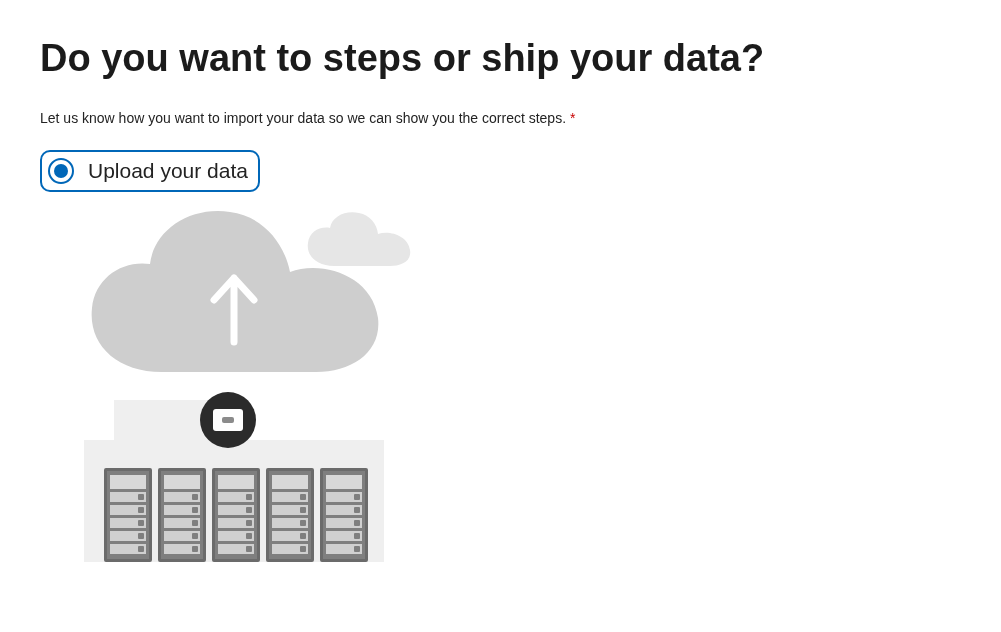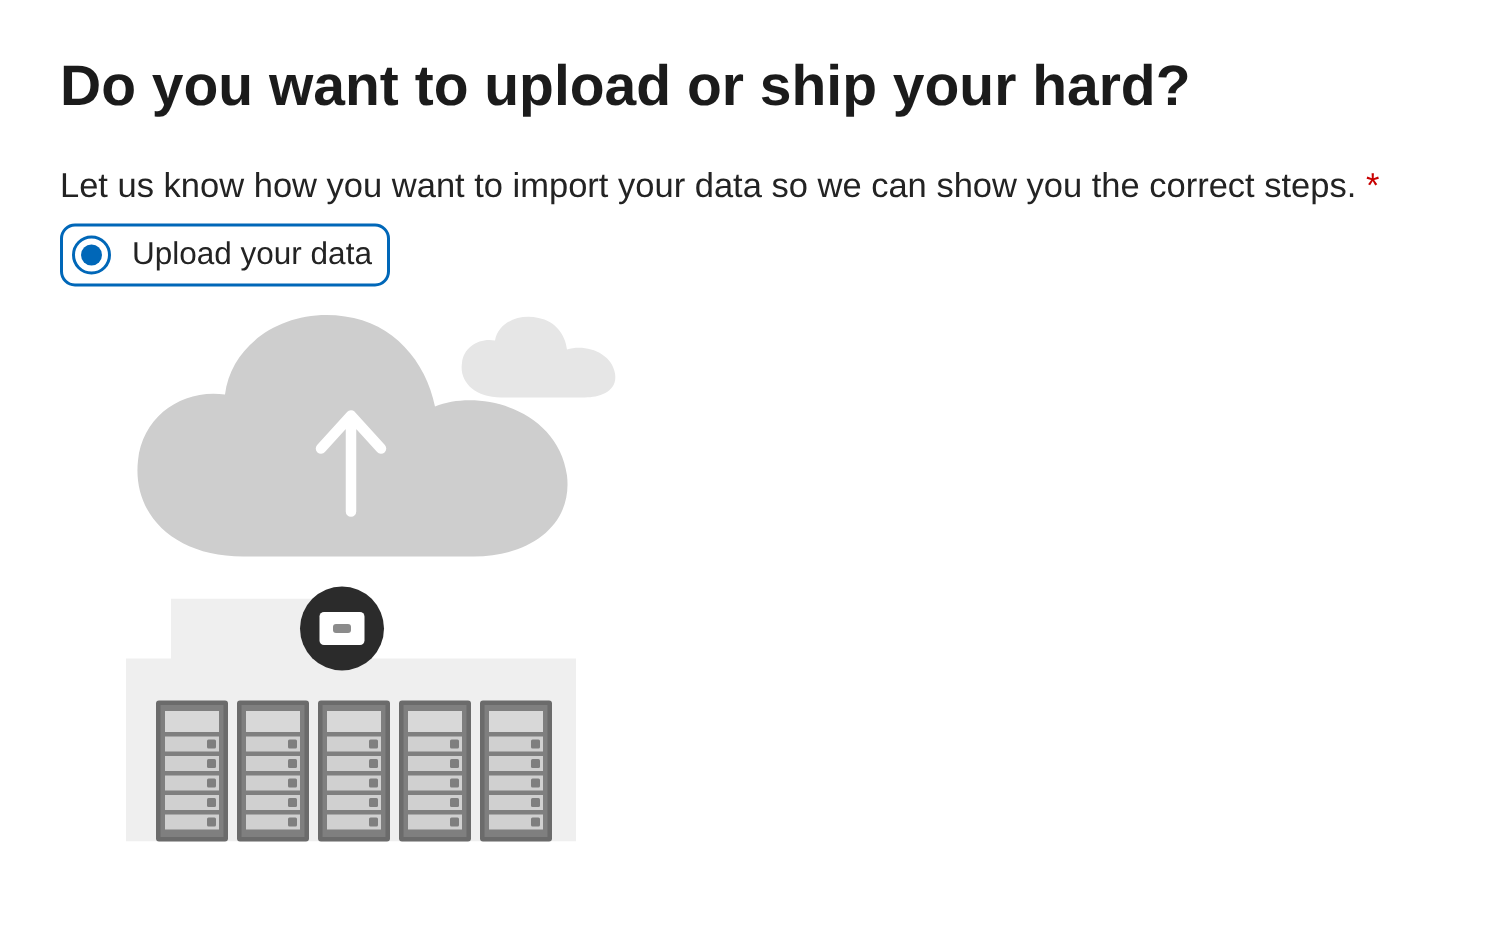--- a/index.html
+++ b/index.html
@@ -11,23 +11,23 @@
       min-height: 632px;
     }
     .heading {
       font-size: 38px;
       font-weight: 700;
       color: #1b1b1b;
       margin-bottom: 28px;
       line-height: 1.2;
     }
     .prompt {
-      font-size: 23px;
+      font-size: 14px;
       color: #232323;
-      margin-bottom: 12px;
+      margin-bottom: 24px;
     }
     .required { color: #c80000; }
     .option-block { margin-bottom: 10px; }
     .radio-row {
       display: inline-flex;
       align-items: center;
       gap: 14px;
       padding: 6px 10px 6px 6px;
       cursor: pointer;
       border-radius: 10px;
@@ -111,21 +111,21 @@
       position: relative;
     }
     .rack-slot::after {
       content:""; position:absolute; right:2px; top:2px;
       width:6px; height:6px; background:#7f7f7f; border-radius:1px;
     }
   </style>
 </head>
 <body>
 
-<h1 class="heading">Do you want to upload or ship your hard?</h1>
+<h1 class="heading">Do you want to steps or ship your data?</h1>
 
 <p class="prompt">
   <span>Let us know how you want to import your data so we can show you the correct steps.</span>
   <span class="required">*</span>
 </p>
 
 <div class="option-block">
   <div class="radio-row highlighted">
     <span class="radio selected"></span>
     <span class="radio-label">Upload your data</span>

